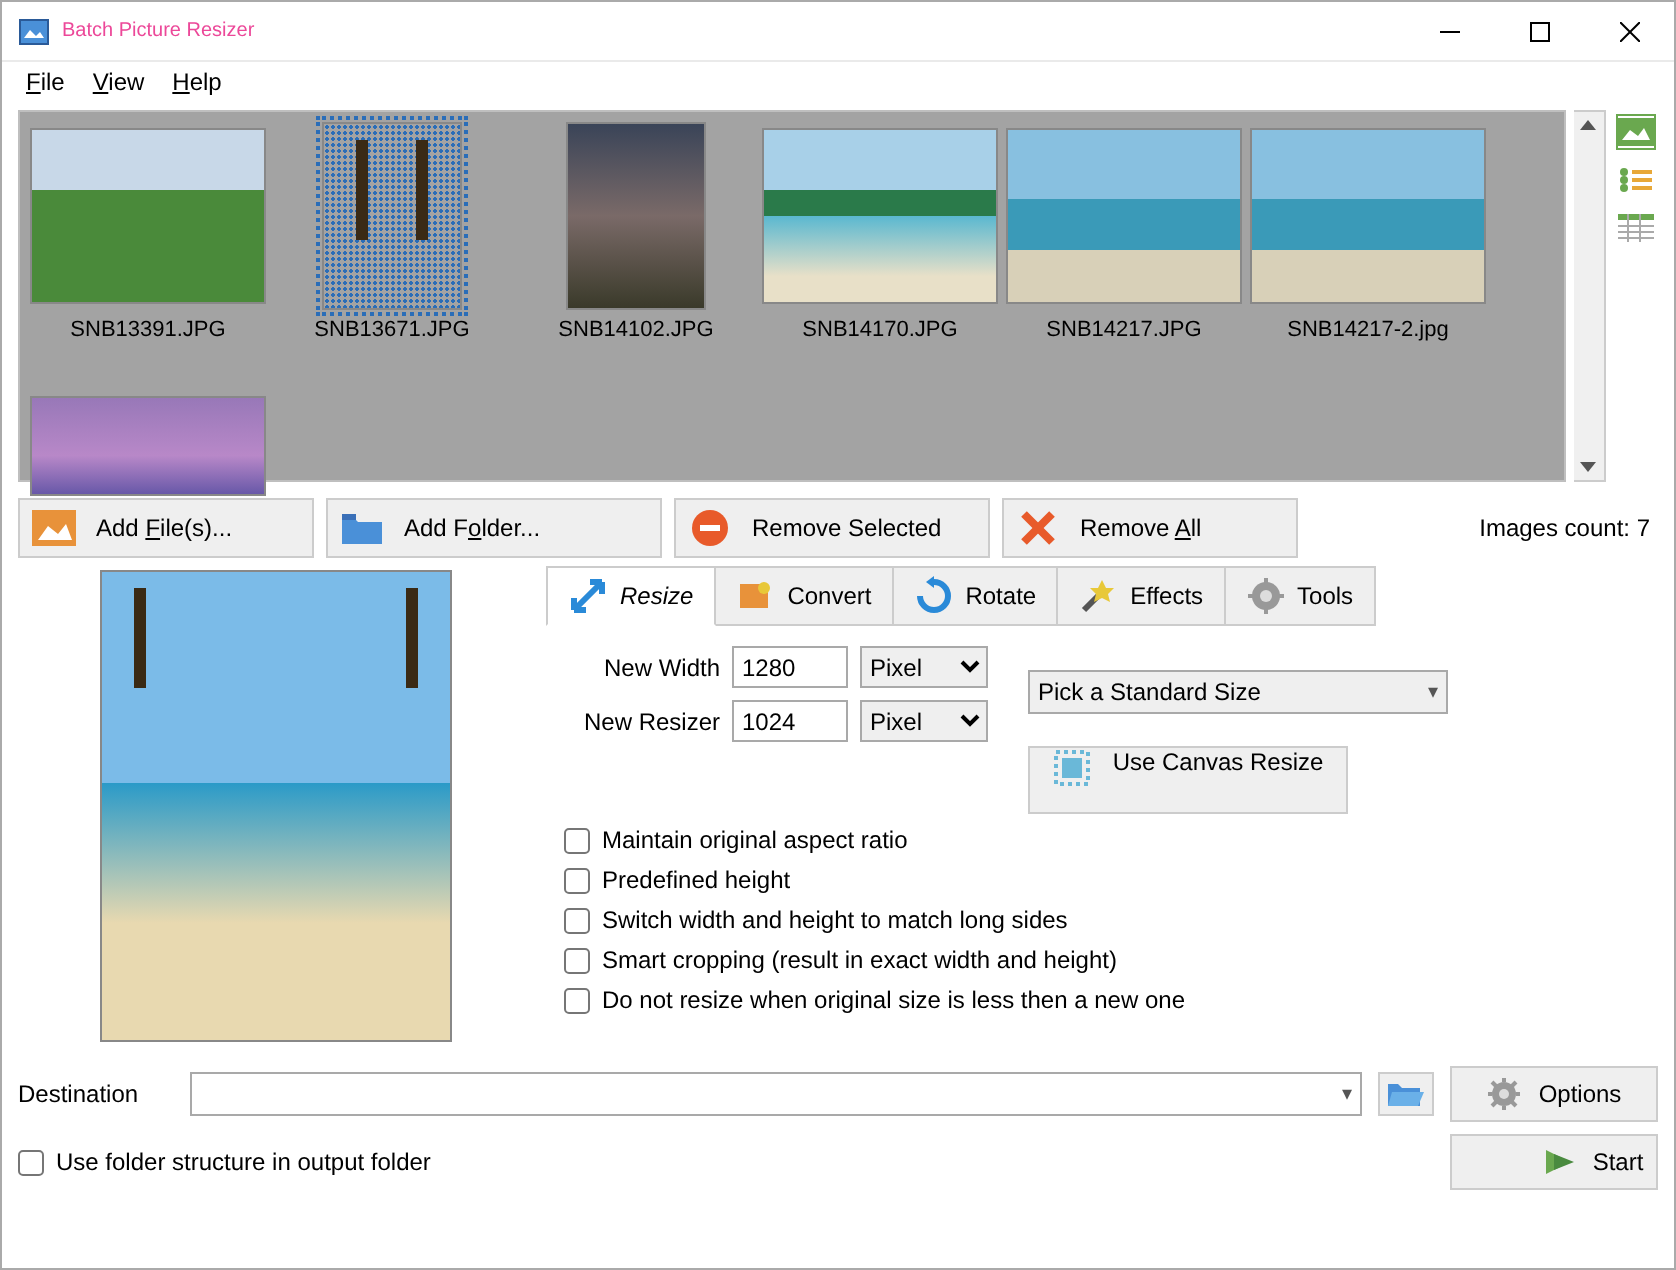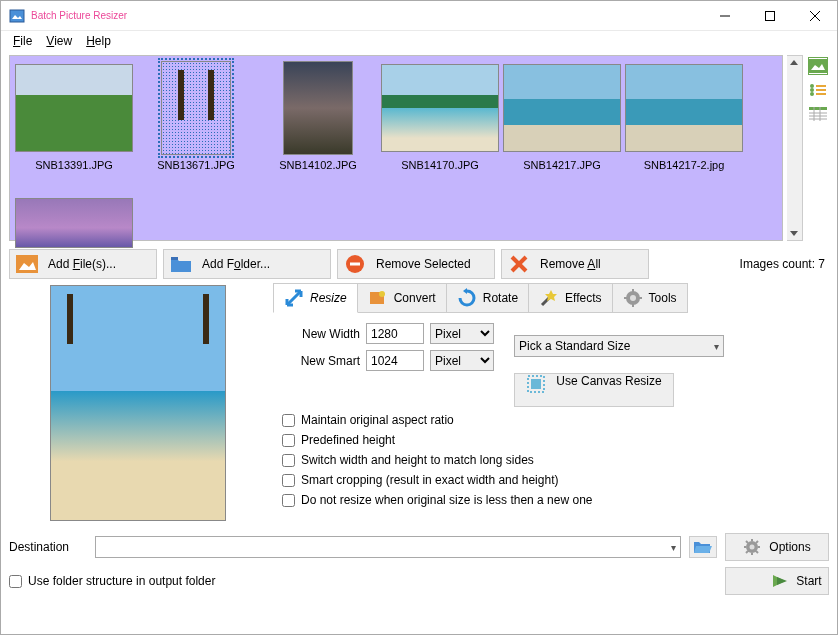--- a/index.html
+++ b/index.html
@@ -12,21 +12,21 @@
 .titlebar .win-btns { display: flex; }
 .titlebar .win-btn { width: 45px; height: 29px; display: flex; align-items: center; justify-content: center; color: #000; }
 
 
 .menubar { height: 20px; display: flex; align-items: center; padding: 0 6px; gap: 2px; }
 .menubar .menu-item { padding: 2px 6px; border-radius: 2px; }
 .menubar .menu-item span.accel { text-decoration: underline; }
 
 
 .thumb-wrap { display:flex; margin: 4px 8px 0 8px; gap:4px;}
-.thumb-area { flex:1; border: 1px solid #bfbfbf; background: #c4b5fd; display: flex; flex-wrap: wrap; align-content: flex-start; padding: 4px 2px 4px 4px; height: 186px; position: relative; }
+.thumb-area { flex:1; border: 1px solid #bfbfbf; background: #a3a3a3; display: flex; flex-wrap: wrap; align-content: flex-start; padding: 4px 2px 4px 4px; height: 186px; position: relative; }
 .thumb-scroll { width:16px; background:#f0f0f0; border:1px solid #ccc; border-left:none; position:relative;}
 .thumb-scroll:before,.thumb-scroll:after{content:"";position:absolute;left:3px;width:0;height:0;border-left:4px solid transparent;border-right:4px solid transparent;}
 .thumb-scroll:before{top:4px;border-bottom:5px solid #555;}
 .thumb-scroll:after{bottom:4px;border-top:5px solid #555;}
 .thumb { width: 120px; text-align: center; margin: 0 2px 4px 0;}
 .thumb .img { height: 96px; display: flex; align-items: center; justify-content: center; }
 .thumb .img .ph { border: 1px solid #888; }
 .thumb.sel .img .ph { outline: 2px dotted #2a6db8; outline-offset: 1px; background-image: radial-gradient(#2a6db8 1px, transparent 1px); background-size: 3px 3px; }
 .thumb .cap { font-size: 11px; padding-top: 3px; white-space: nowrap; overflow: hidden; text-overflow: ellipsis; }
 .right-icons { width: 22px; display:flex; flex-direction:column; gap:6px; align-items:center; padding-top:2px;}
@@ -283,21 +283,21 @@
     </div>
     <div class="panel">
       <div style="display:flex;gap:20px;">
         <div>
           <div class="row">
             <label class="fld">New Width</label>
             <input type="text" value="1280" style="">
             <select><option>Pixel</option></select>
           </div>
           <div class="row">
-            <label class="fld">New Smart</label>
+            <label class="fld">New Resizer</label>
             <input type="text" value="1024" style="">
             <select><option>Pixel</option></select>
           </div>
         </div>
         <div style="padding-top:12px;">
           <div class="std-size">
               <span>Pick a Standard Size</span>
             </div>
           <div class="canvas-btn" style="margin-top:16px">
             <svg width="20" height="20">

